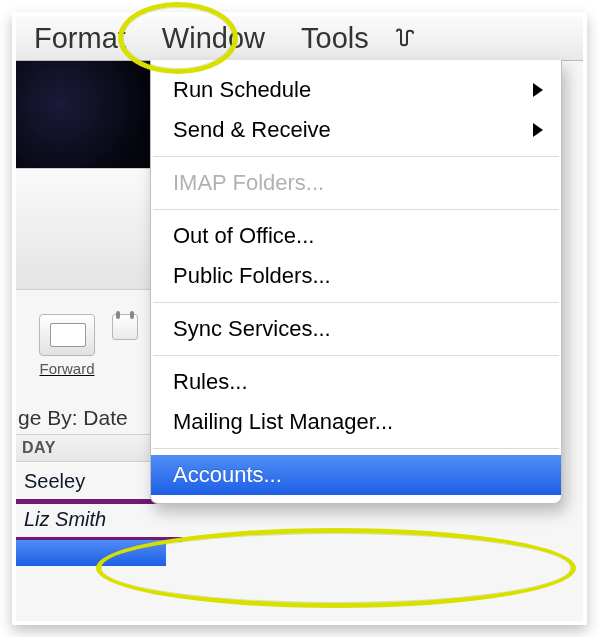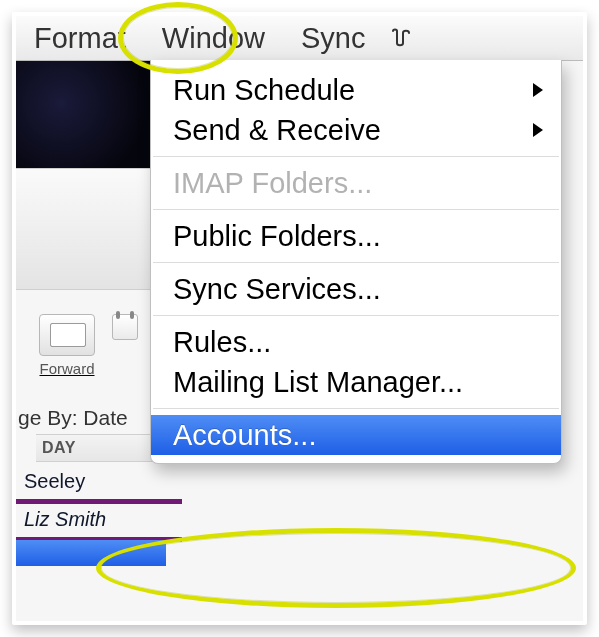--- a/index.html
+++ b/index.html
@@ -169,21 +169,20 @@
     top: 418px;
     width: 150px;
     background: linear-gradient(#f3f3f3,#e6e6e6);
     border-top: 1px solid #d0d0d0;
     border-bottom: 1px solid #d0d0d0;
     font-size: 16px;
     font-weight: 600;
     letter-spacing: .5px;
     color: #555;
     padding: 4px 6px;
-    margin-left: 20px;
   }
   .backdrop .list-row {
     position: absolute;
     left: 0;
     width: 150px;
     font-size: 20px;
     color: #0f172a;
     padding: 6px 8px;
     border-bottom: 5px solid #701a75;
   }
@@ -209,21 +208,21 @@
     border-bottom-left-radius: 8px;
     border-bottom-right-radius: 8px;
     padding: 10px 0 8px 0;
     z-index: 10;
   }
   .dropdown .item {
     display: flex;
     align-items: center;
     height: 40px;
     padding: 0 22px;
-    font-size: 29px;
+    font-size: 22px;
     color: #000;
     white-space: nowrap;
     position: relative;
   }
   .dropdown .item.disabled { color: #b2b2b2; }
   .dropdown .item .chevron {
     position: absolute;
     right: 18px;
     top: 50%;
     transform: translateY(-50%);
@@ -287,21 +286,21 @@
 </head>
 <body>
 
 <div class="page-shadow"></div>
 
 <div class="clip">
 
 <div class="menubar" style="left:0; top:0; right:0;">
   <div class="menu-title">Format</div>
   <div class="menu-title">Window</div>
-  <div class="menu-title">Sync</div>
+  <div class="menu-title">Tools</div>
   <div class="scripticon">
     <svg width="22" height="22" viewBox="0 0 22 22">
       <path d="M4 4 C4 2, 8 2, 8 4 L8 16 C8 19, 14 19, 14 16 L14 6 C14 3, 20 3, 20 6" fill="none" stroke="#333" stroke-width="2" stroke-linecap="round"></path>
     </svg>
   </div>
 </div>
 
 <div class="backdrop" style="left:0; top:44px; right:0; bottom:0;">
   <div class="dark-strip"></div>
   <div class="grey-strip"></div>
@@ -331,20 +330,23 @@
   <div class="item">
     <span>Send &amp; Receive</span>
     <span class="chevron"></span>
   </div>
   <div class="sep"></div>
   <div class="item disabled">
     <span>IMAP Folders...</span>
   </div>
   <div class="sep"></div>
   <div class="item">
+    <span>Out of Office...</span>
+  </div>
+  <div class="item">
     <span>Public Folders...</span>
   </div>
   <div class="sep"></div>
   <div class="item">
     <span>Sync Services...</span>
   </div>
   <div class="sep"></div>
   <div class="item">
     <span>Rules...</span>
   </div>

